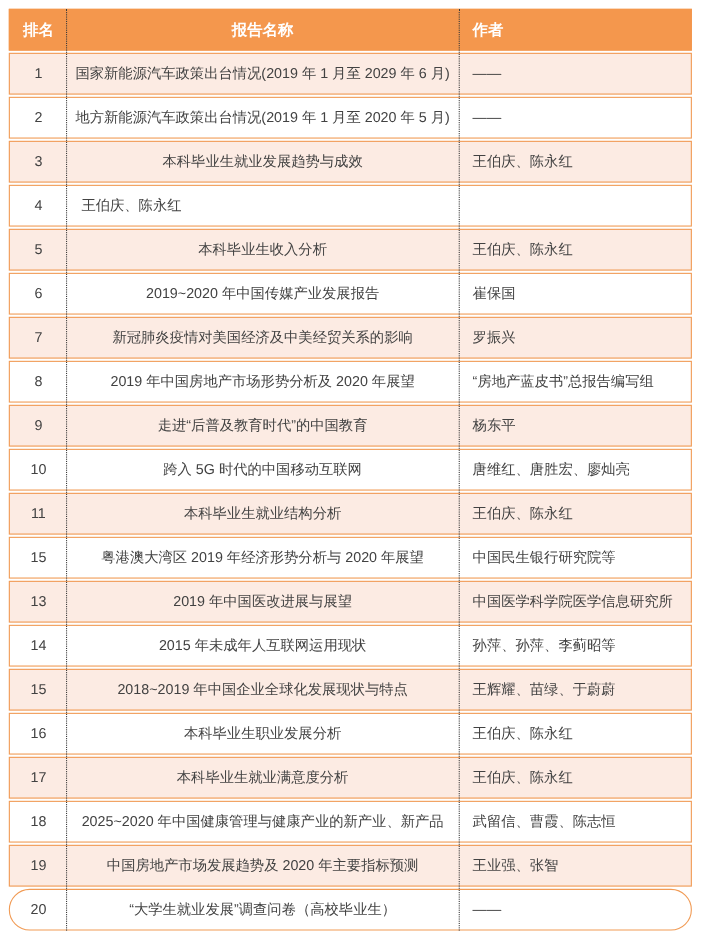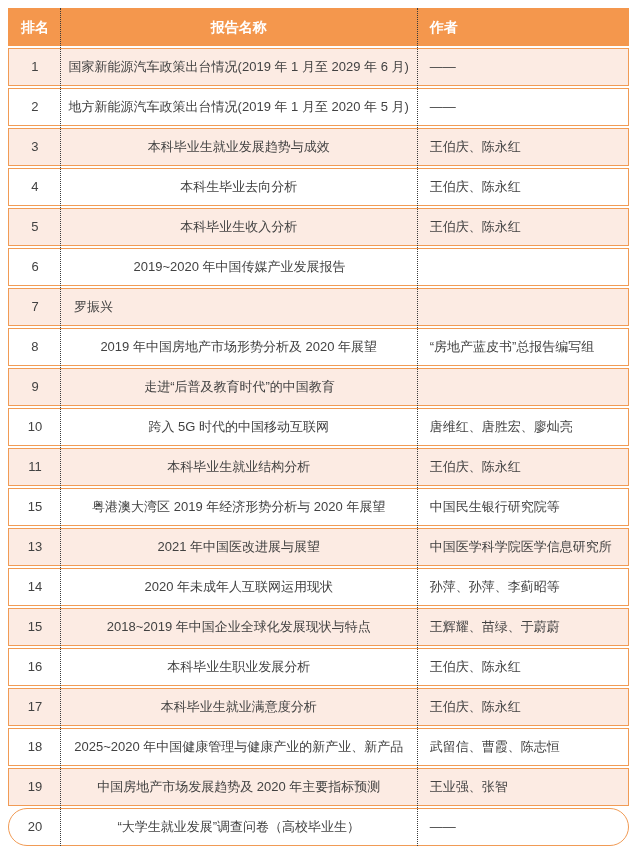--- a/index.html
+++ b/index.html
@@ -83,49 +83,51 @@
   </div>
 
   <div class="row alt">
     <div class="cell col-rank">3</div>
     <div class="cell col-title">本科毕业生就业发展趋势与成效</div>
     <div class="cell col-author">王伯庆、陈永红</div>
   </div>
 
   <div class="row plain">
     <div class="cell col-rank">4</div>
-    <div class="cell col-title">本科生毕业去向分析</div>
     <div class="cell col-author">王伯庆、陈永红</div>
   </div>
 
   <div class="row alt">
     <div class="cell col-rank">5</div>
     <div class="cell col-title">本科毕业生收入分析</div>
     <div class="cell col-author">王伯庆、陈永红</div>
   </div>
 
   <div class="row plain">
     <div class="cell col-rank">6</div>
     <div class="cell col-title">2019~2020 年中国传媒产业发展报告</div>
+    <div class="cell col-author">崔保国</div>
   </div>
 
   <div class="row alt">
     <div class="cell col-rank">7</div>
+    <div class="cell col-title">新冠肺炎疫情对美国经济及中美经贸关系的影响</div>
     <div class="cell col-author">罗振兴</div>
   </div>
 
   <div class="row plain">
     <div class="cell col-rank">8</div>
     <div class="cell col-title">2019 年中国房地产市场形势分析及 2020 年展望</div>
     <div class="cell col-author">“房地产蓝皮书”总报告编写组</div>
   </div>
 
   <div class="row alt">
     <div class="cell col-rank">9</div>
     <div class="cell col-title">走进“后普及教育时代”的中国教育</div>
+    <div class="cell col-author">杨东平</div>
   </div>
 
   <div class="row plain">
     <div class="cell col-rank">10</div>
     <div class="cell col-title">跨入 5G 时代的中国移动互联网</div>
     <div class="cell col-author">唐维红、唐胜宏、廖灿亮</div>
   </div>
 
   <div class="row alt">
     <div class="cell col-rank">11</div>
@@ -134,27 +136,27 @@
   </div>
 
   <div class="row plain">
     <div class="cell col-rank">15</div>
     <div class="cell col-title">粤港澳大湾区 2019 年经济形势分析与 2020 年展望</div>
     <div class="cell col-author">中国民生银行研究院等</div>
   </div>
 
   <div class="row alt">
     <div class="cell col-rank">13</div>
-    <div class="cell col-title">2021 年中国医改进展与展望</div>
+    <div class="cell col-title">2019 年中国医改进展与展望</div>
     <div class="cell col-author">中国医学科学院医学信息研究所</div>
   </div>
 
   <div class="row plain">
     <div class="cell col-rank">14</div>
-    <div class="cell col-title">2020 年未成年人互联网运用现状</div>
+    <div class="cell col-title">2015 年未成年人互联网运用现状</div>
     <div class="cell col-author">孙萍、孙萍、李蓟昭等</div>
   </div>
 
   <div class="row alt">
     <div class="cell col-rank">15</div>
     <div class="cell col-title">2018~2019 年中国企业全球化发展现状与特点</div>
     <div class="cell col-author">王辉耀、苗绿、于蔚蔚</div>
   </div>
 
   <div class="row plain">

